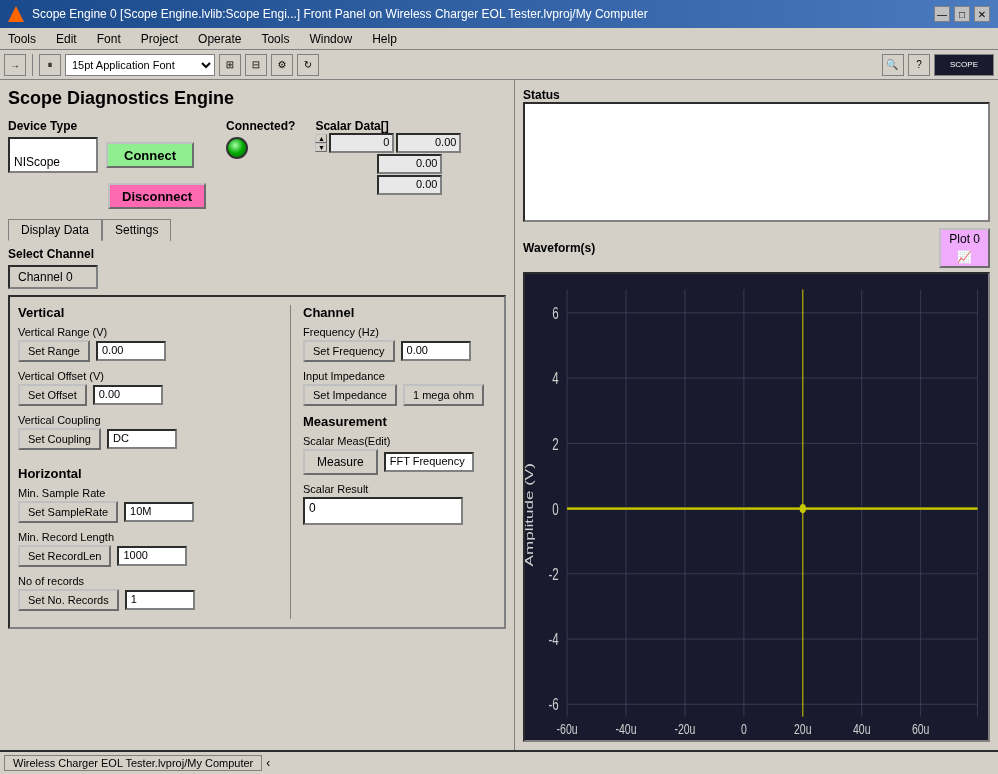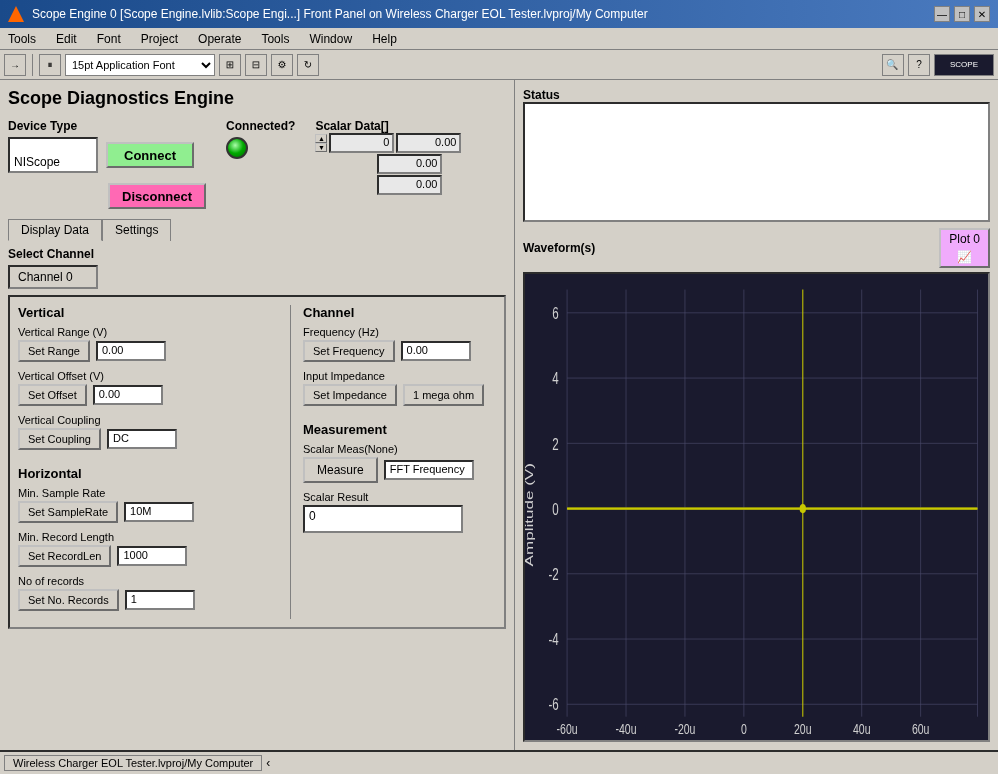--- a/index.html
+++ b/index.html
@@ -439,24 +439,24 @@
           <button class="ctrl-btn">Set Frequency</button>
           <div class="ctrl-value">0.00</div>
         </div>
 
         <div style="margin-bottom:2px;" class="sub-label">Input Impedance</div>
         <div class="control-row">
           <button class="ctrl-btn">Set Impedance</button>
           <button class="impedance-btn">1 mega ohm</button>
         </div>
 
-        <div style="margin-top:16px;">
+        <div style="margin-top:8px;">
           <div class="section-header">Measurement</div>
 
-          <div style="margin-bottom:2px;" class="sub-label">Scalar Meas(None)</div>
+          <div style="margin-bottom:2px;" class="sub-label">Scalar Meas(Edit)</div>
           <div class="control-row">
             <button class="measure-btn">Measure</button>
             <div class="ctrl-value-wide">FFT Frequency</div>
           </div>
 
           <div style="margin-bottom:2px;" class="sub-label">Scalar Result</div>
           <div style="width:160px; height:28px; background:white; border:2px inset #808080; padding:2px 4px; font-size:12px;">0</div>
         </div>
       </div>
     </div>

